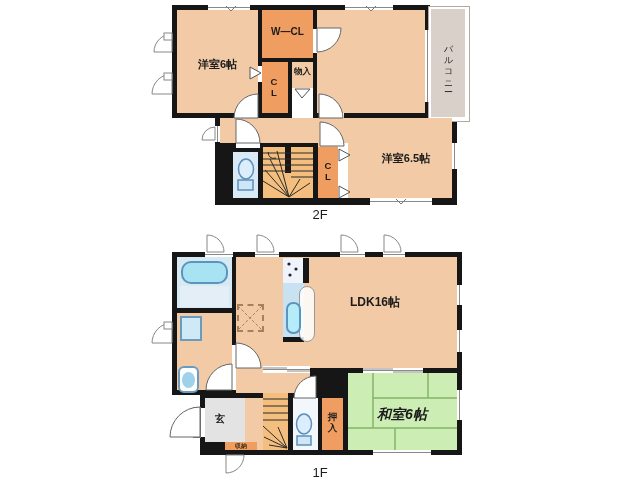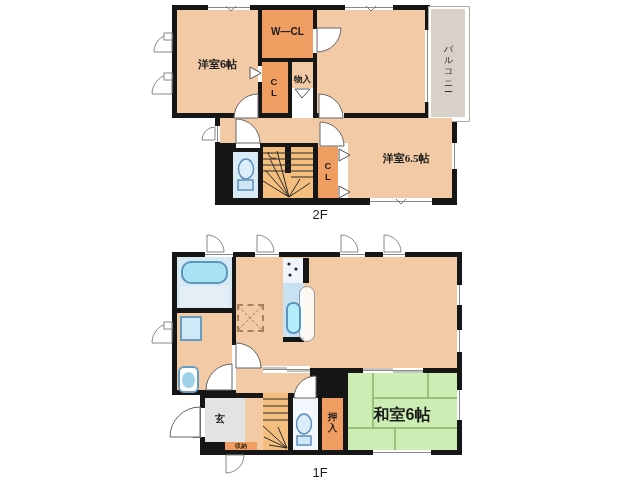--- a/index.html
+++ b/index.html
@@ -201,25 +201,26 @@
       <line x1="263" y1="368" x2="287" y2="368"></line>
       <line x1="287" y1="371" x2="310" y2="371"></line>
       <line x1="363" y1="369" x2="393" y2="369"></line>
       <line x1="393" y1="372" x2="423" y2="372"></line>
     </g>
   </svg>
 
   <div class="lbl" style="left:177px;top:56px;width:81px;height:16px;font-size:11px;">洋室6帖</div>
   <div class="lbl" style="left:262px;top:24px;width:51px;height:14px;font-size:10px;">W—CL</div>
   <div class="lbl stack" style="left:268px;top:75px;width:12px;height:26px;font-size:9.5px;">CL</div>
-  <div class="lbl" style="left:291px;top:66px;width:23px;height:12px;font-size:8.5px;margin-top:8px;">物入</div>
+  <div class="lbl" style="left:291px;top:66px;width:23px;height:12px;font-size:8.5px;">物入</div>
   <div class="lbl vtxt" style="left:438px;top:18px;width:20px;height:90px;font-size:9px;font-weight:500;">バルコニー</div>
   <div class="lbl stack" style="left:322px;top:159px;width:12px;height:26px;font-size:9.5px;">CL</div>
-  <div class="lbl" style="left:348px;top:150px;width:116px;height:16px;font-size:11px;font-family:Liberation Serif, serif;">洋室6.5帖</div>
+  <div class="lbl" style="left:348px;top:150px;width:116px;height:16px;font-size:11px;">洋室6.5帖</div>
   <div class="lbl" style="left:300px;top:206px;width:40px;height:16px;font-size:13px;font-weight:500;text-align:center;">2F</div>
 
-  <div class="lbl" style="left:352px;top:407px;width:100px;height:16px;font-size:16px;">和室6帖</div>
+  <div class="lbl" style="left:325px;top:293px;width:100px;height:18px;font-size:12px;">LDK16帖</div>
+  <div class="lbl" style="left:352px;top:407px;width:100px;height:16px;font-size:14px;font-style:italic;">和室6帖</div>
   <div class="lbl" style="left:208px;top:412px;width:24px;height:14px;font-size:10px;">玄</div>
   <div class="lbl stack" style="left:326px;top:408px;width:13px;height:30px;font-size:9.5px;">押入</div>
   <div class="lbl" style="left:225px;top:442px;width:32px;height:9px;font-size:6px;color:#3a2a14;">収納</div>
   <div class="lbl" style="left:300px;top:464px;width:40px;height:16px;font-size:13px;font-weight:500;">1F</div>
 
 </div>
 
 </body></html>

